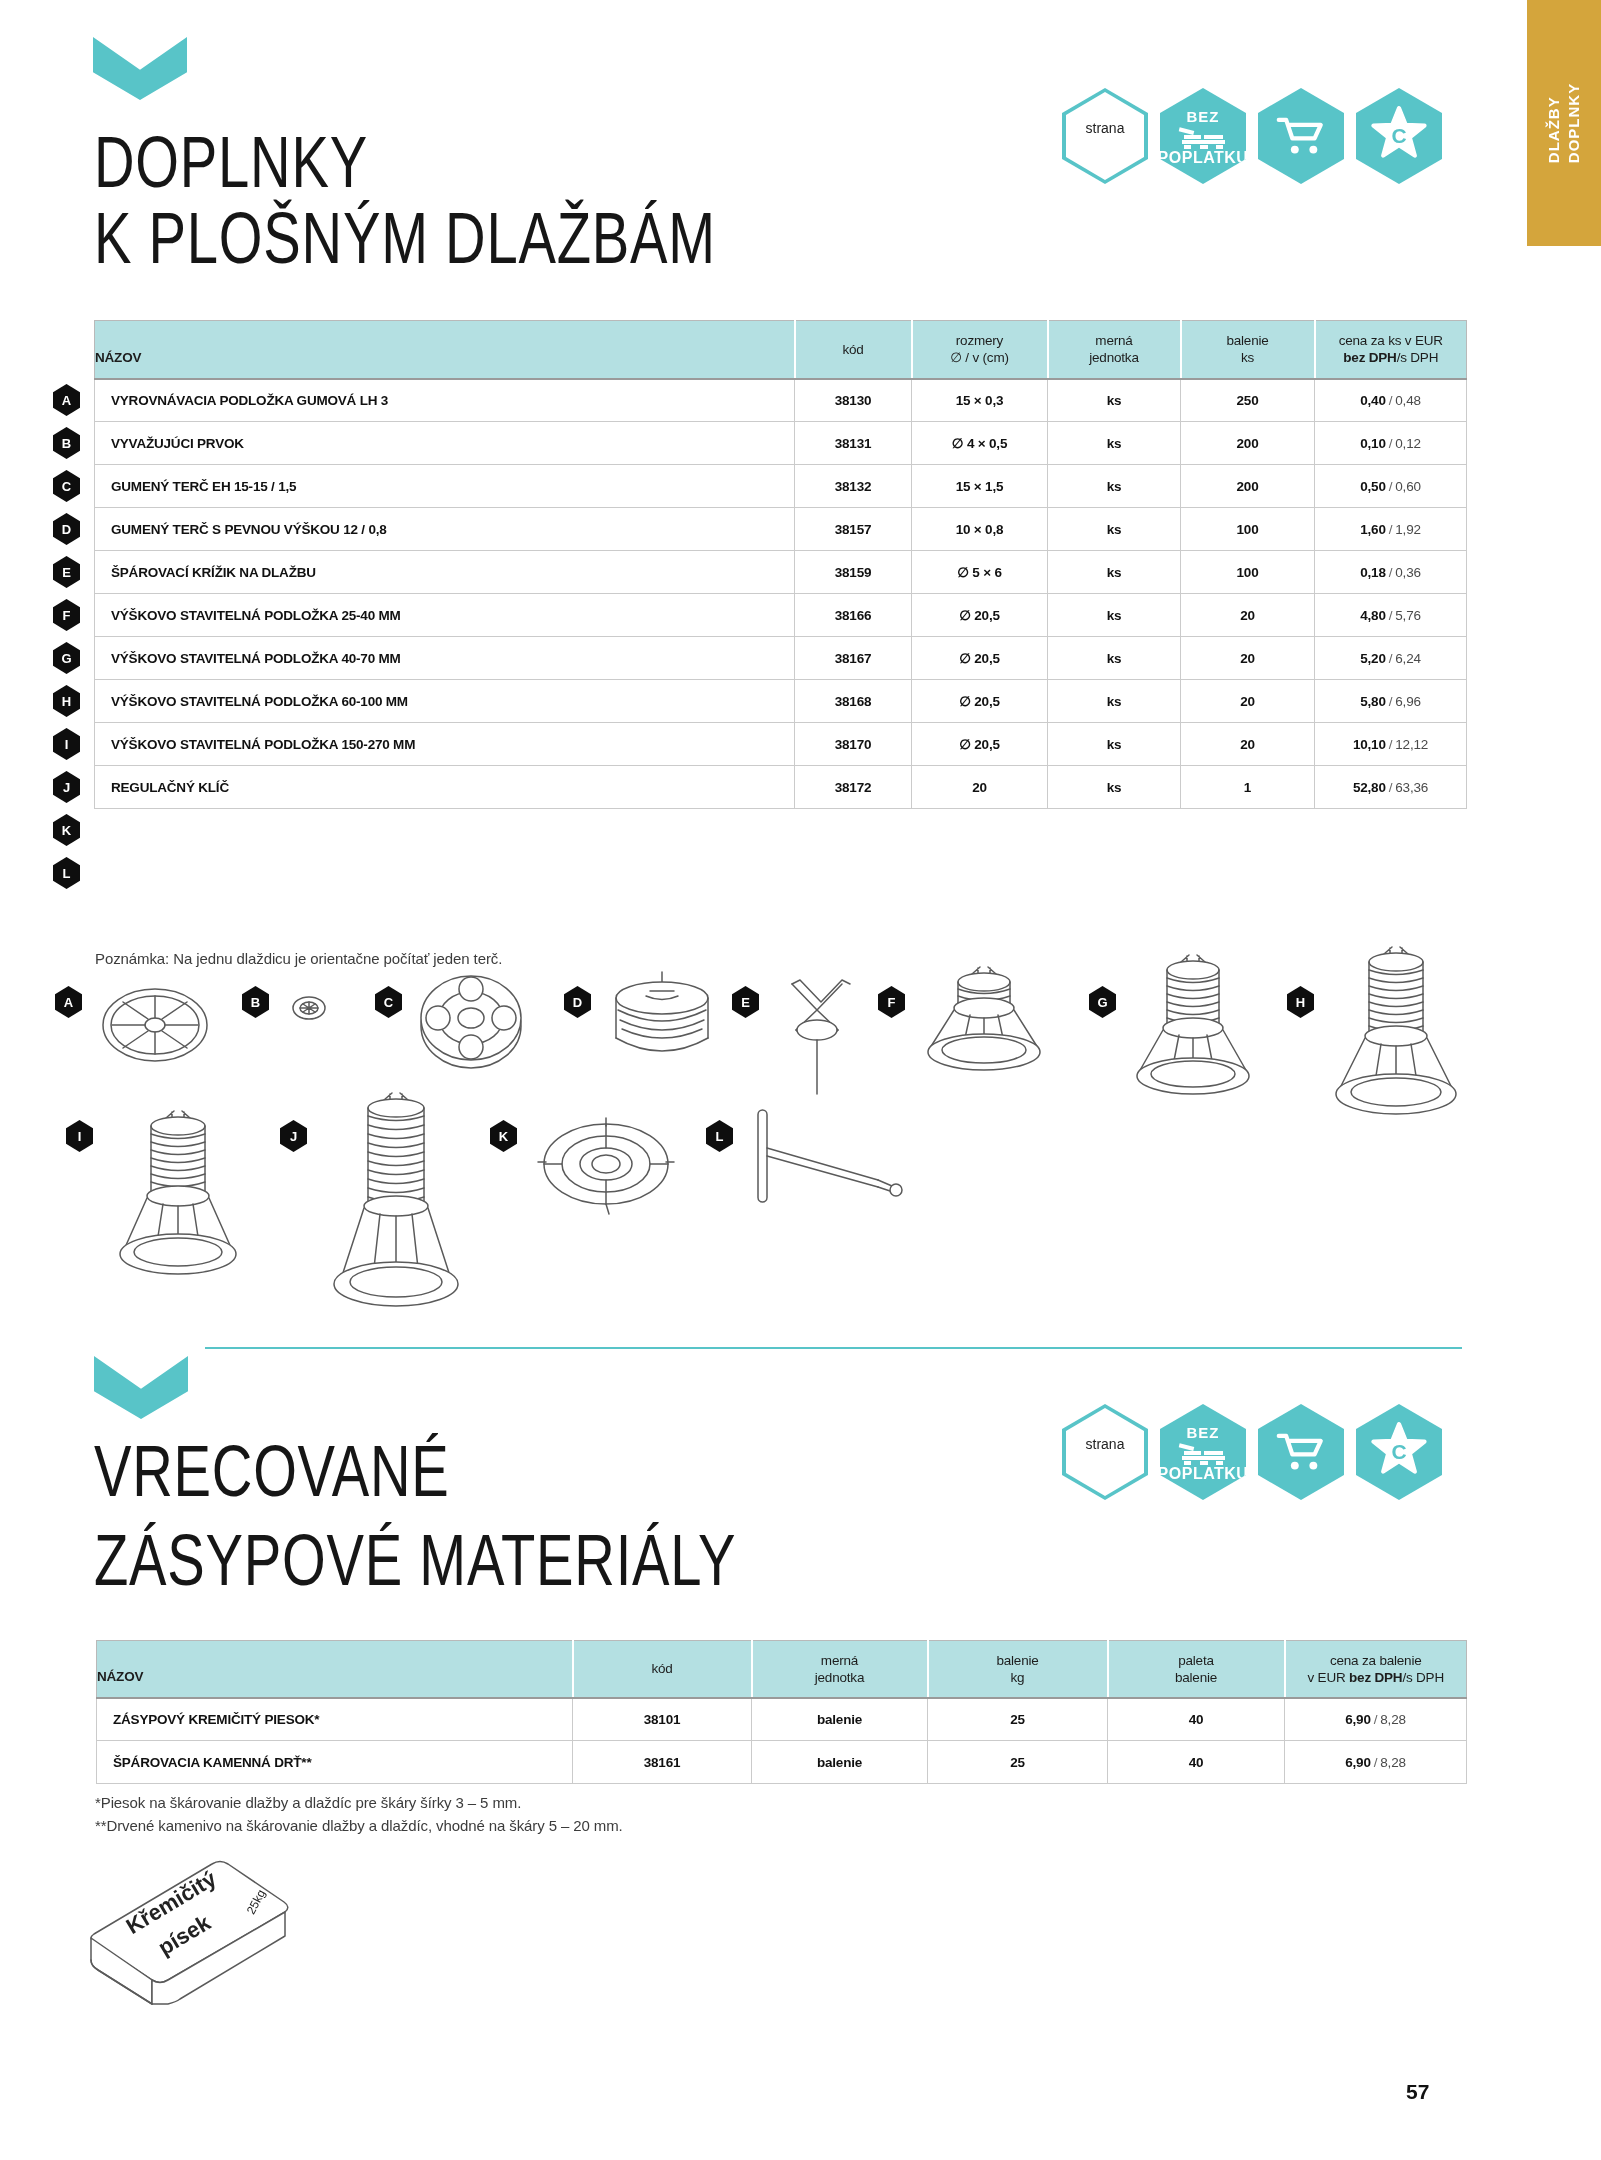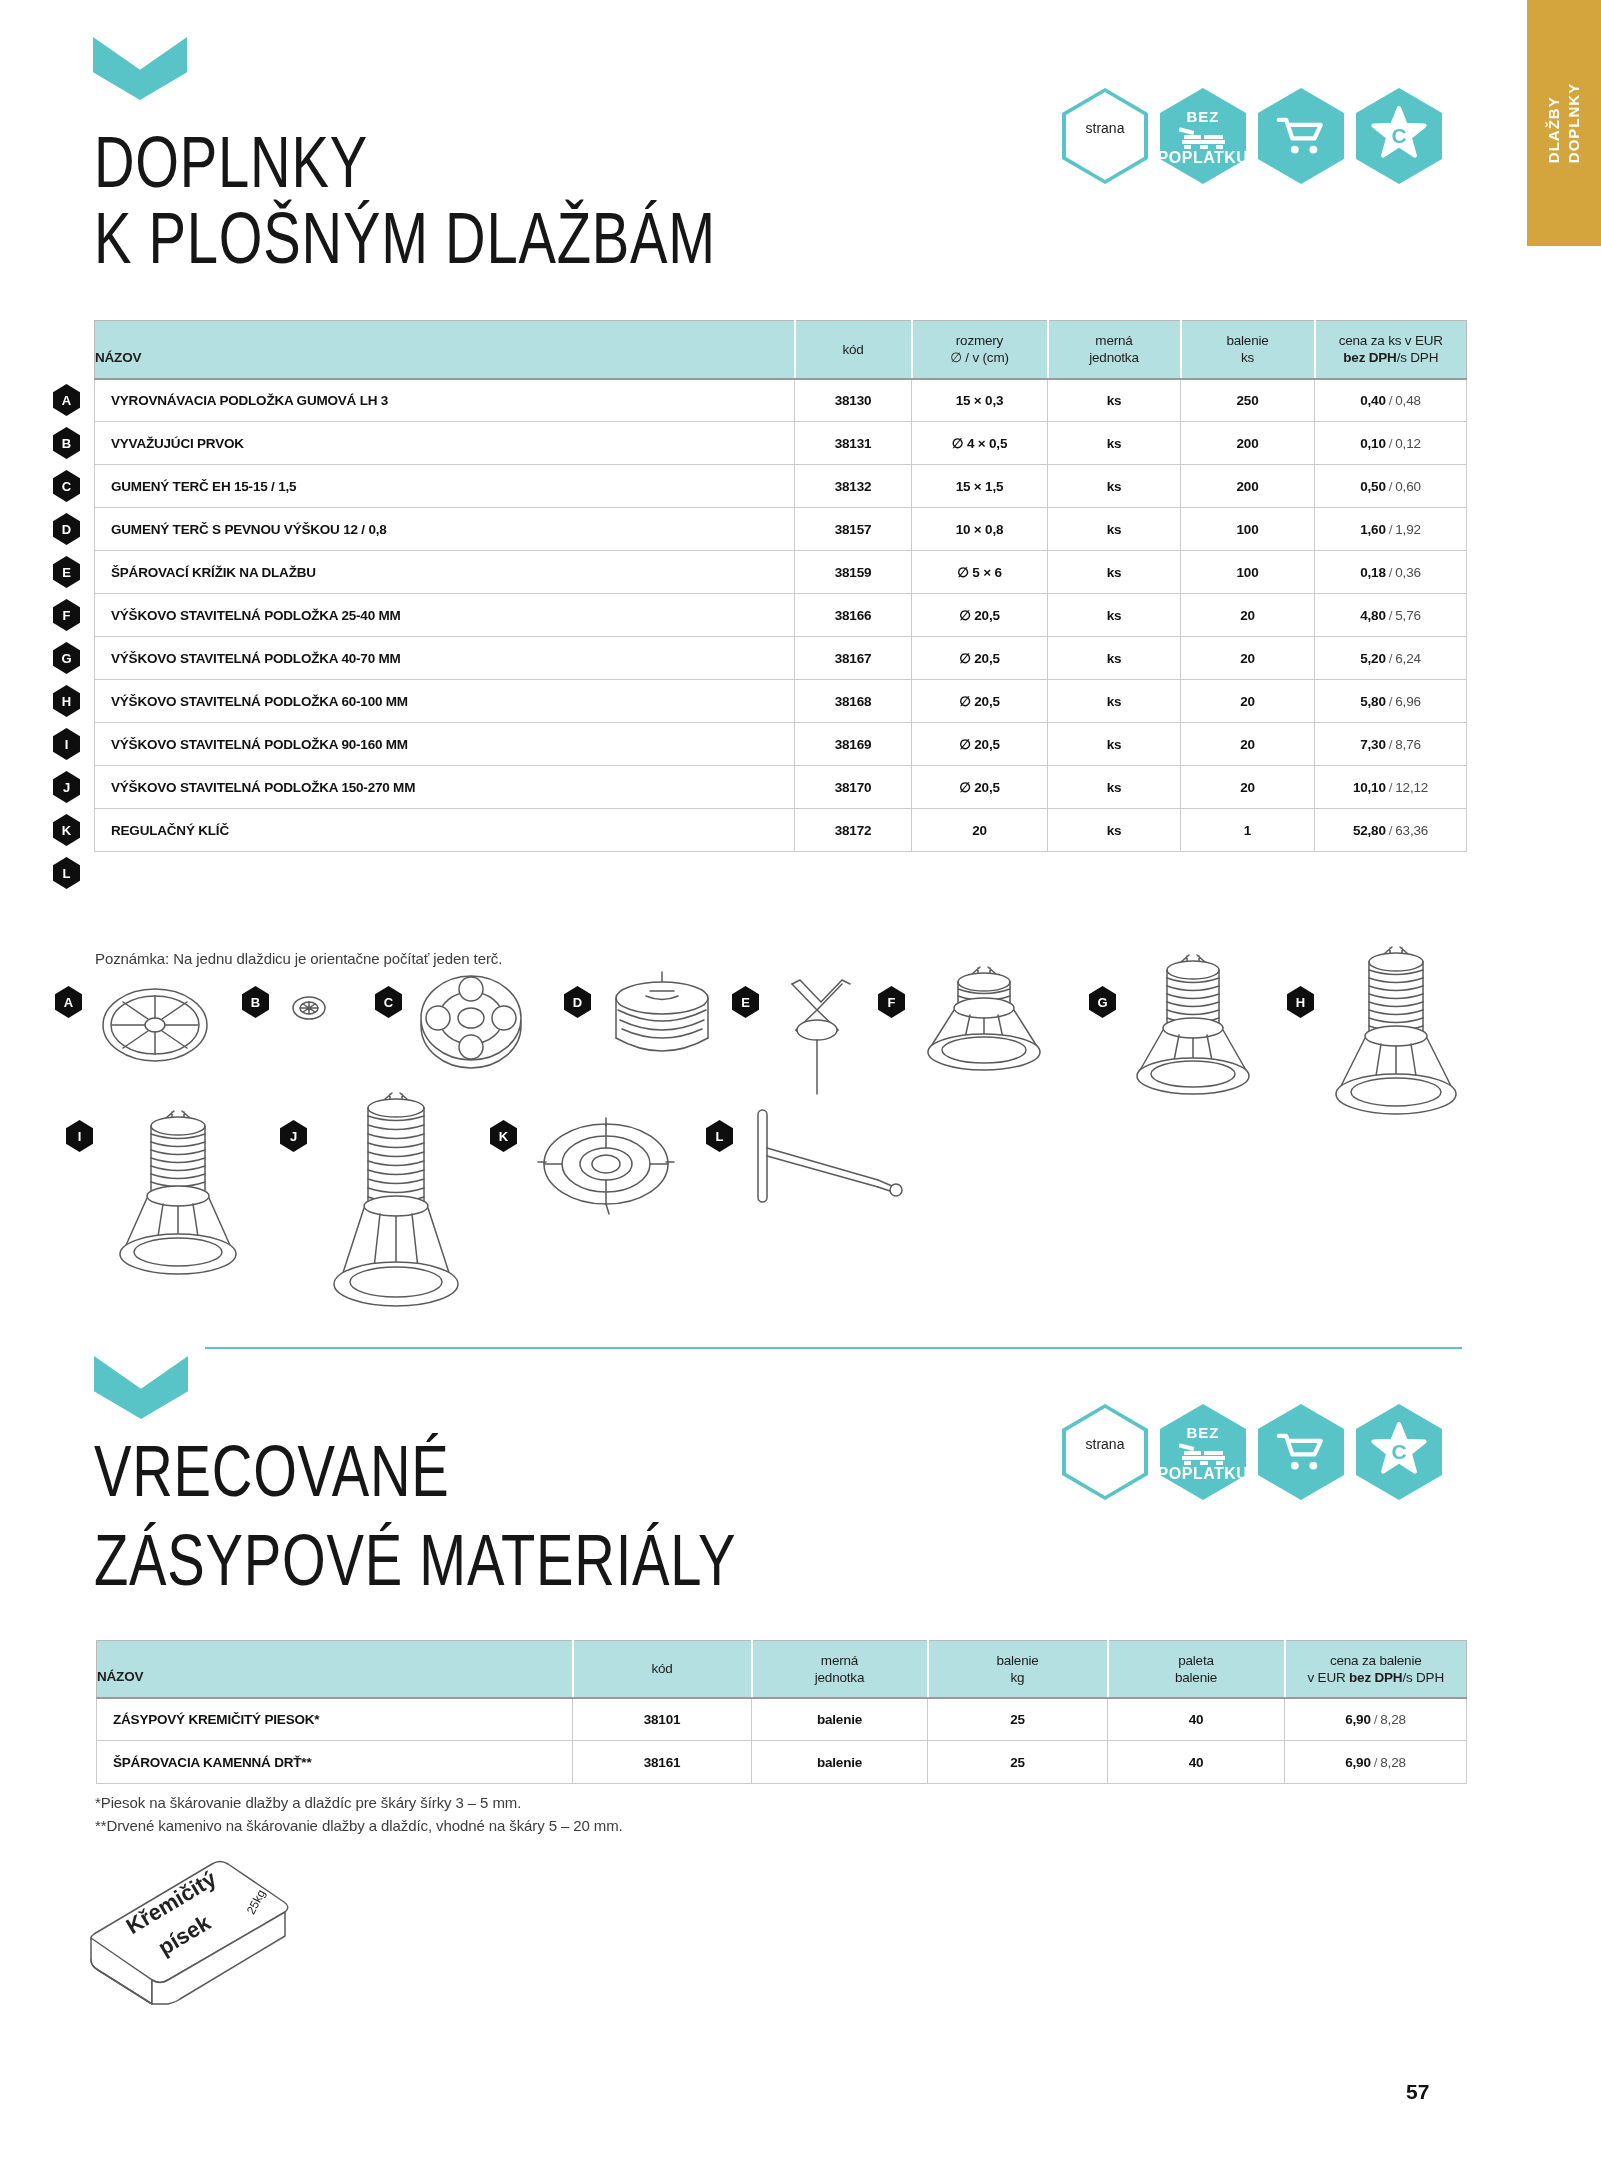--- a/index.html
+++ b/index.html
@@ -200,28 +200,20 @@
         </tr>
       <tr>
           <td class="name">VÝŠKOVO STAVITELNÁ PODLOŽKA 60-100 MM</td>
           <td>38168</td>
           <td>∅ 20,5</td>
           <td>ks</td>
           <td>20</td>
           <td><span class="net">5,80</span><span class="psep">/</span><span class="gross">6,96</span></td>
         </tr>
       <tr>
-          <td class="name">VÝŠKOVO STAVITELNÁ PODLOŽKA 90-160 MM</td>
-          <td>38169</td>
-          <td>∅ 20,5</td>
-          <td>ks</td>
-          <td>20</td>
-          <td><span class="net">7,30</span><span class="psep">/</span><span class="gross">8,76</span></td>
-        </tr>
-      <tr>
           <td class="name">VÝŠKOVO STAVITELNÁ PODLOŽKA 150-270 MM</td>
           <td>38170</td>
           <td>∅ 20,5</td>
           <td>ks</td>
           <td>20</td>
           <td><span class="net">10,10</span><span class="psep">/</span><span class="gross">12,12</span></td>
         </tr>
       <tr>
           <td class="name">REGULAČNÝ KLÍČ</td>
           <td>38172</td>

